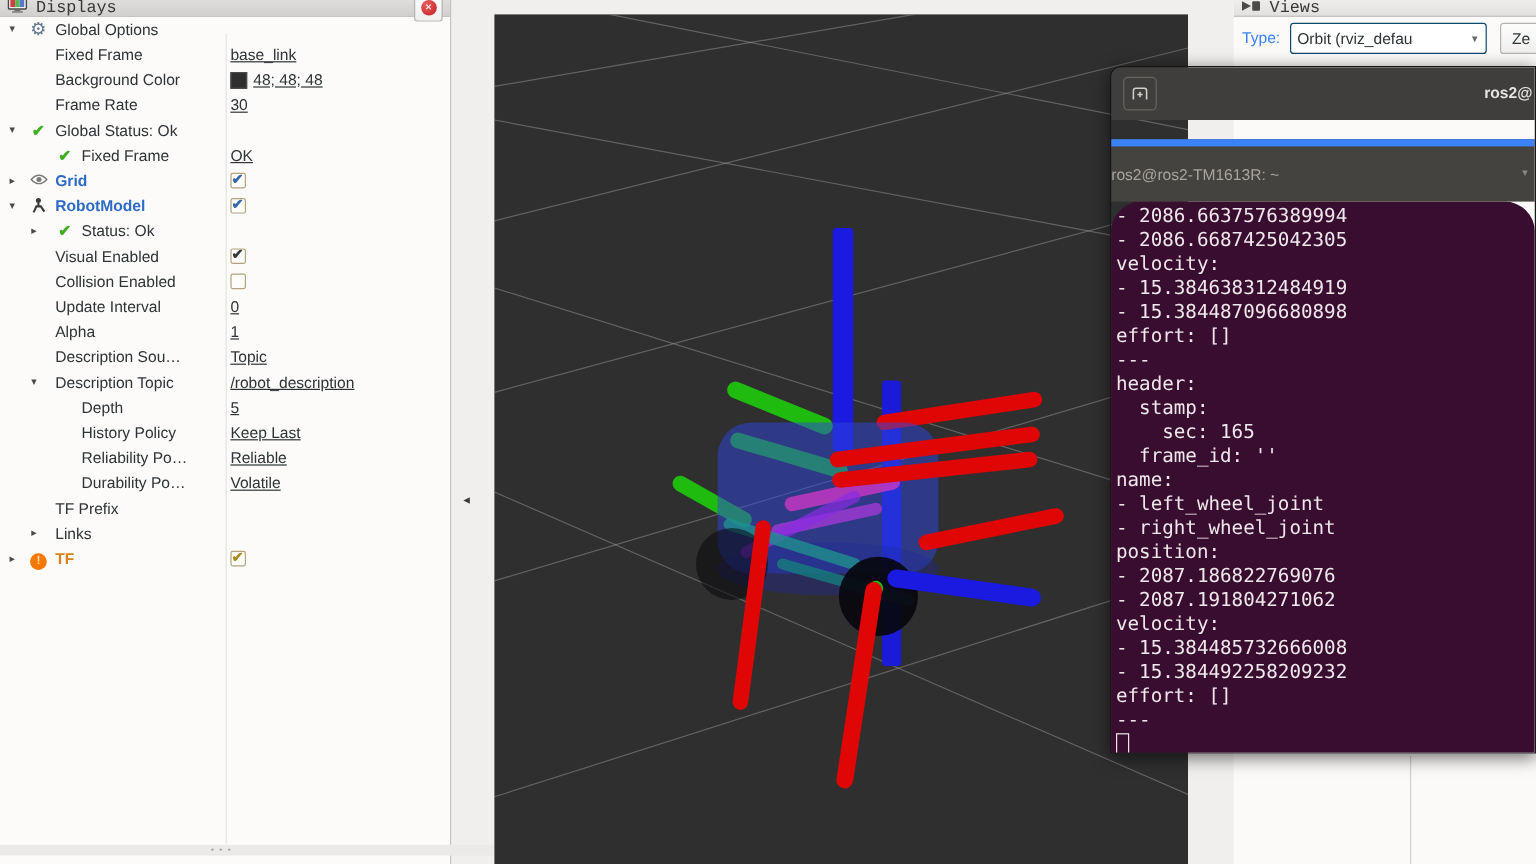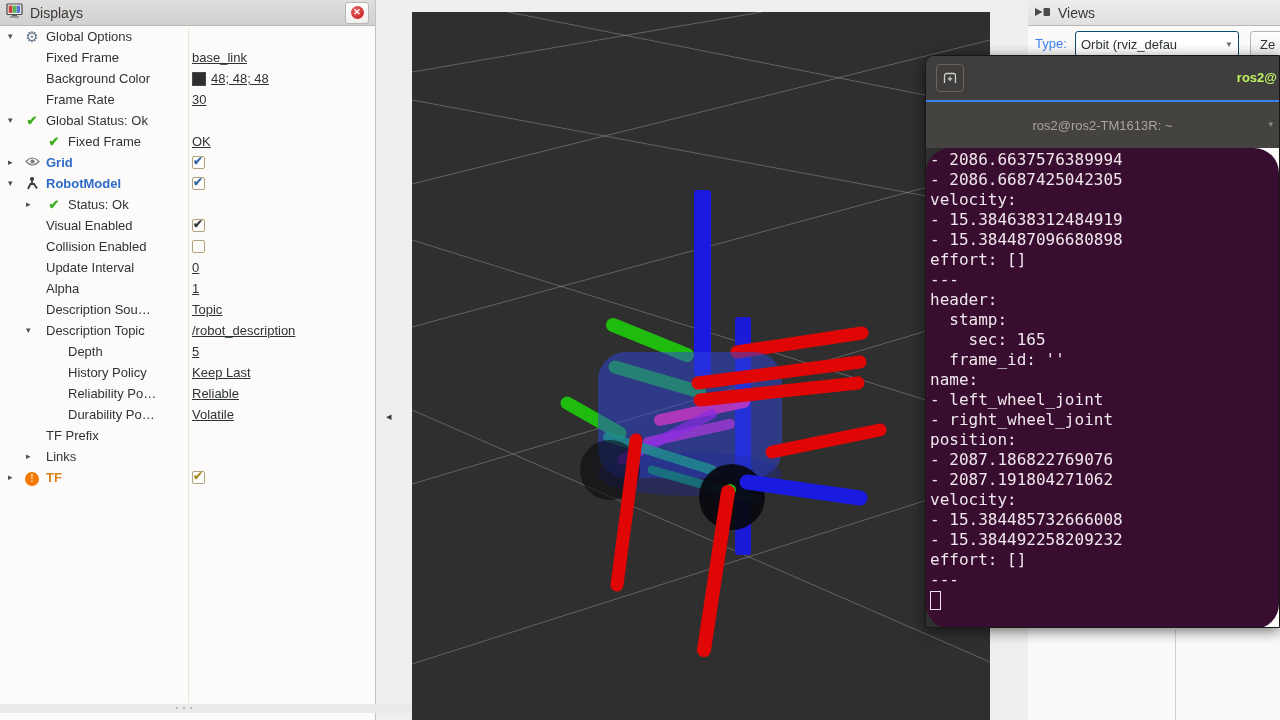--- a/index.html
+++ b/index.html
@@ -3,22 +3,22 @@
 <meta charset="utf-8">
 <style>
   html,body{margin:0;padding:0;background:#c8c6c4;}
   #stage{position:relative;width:1280px;height:720px;overflow:hidden;
          background:#f1efed;font-family:"Liberation Sans",sans-serif;
          -webkit-font-smoothing:antialiased;}
 
   
   #displays-panel{position:absolute;left:0;top:0;width:376px;height:704px;
     background:#fcfbfa;border-right:1px solid #c4c2c0;box-sizing:border-box;}
-  .panel-header{height:26px;background:linear-gradient(#e0dedc,#d2d0ce);
-    border-bottom:1px solid #b8b6b4;display:flex;align-items:center;padding:0 6px;box-sizing:border-box;}
+  .panel-header{height:14px;background:linear-gradient(#e0dedc,#d2d0ce);
+    border-bottom:1px solid #b8b6b4;display:flex;align-items:center;padding:0 6px;box-sizing:border-box;font-family:Liberation Mono, monospace;}
   .panel-title{font-size:14px;color:#3a3836;margin-left:7px;flex:1;}
   .close-btn{width:22px;height:20px;background:linear-gradient(#ffffff,#f0efee);
     border:1px solid #b9b7b5;border-radius:3px;display:flex;align-items:center;justify-content:center;cursor:pointer;}
   .close-ball{width:13px;height:13px;border-radius:50%;
     background:radial-gradient(circle at 35% 30%,#e86060,#c41c1c);
     color:#fff;font-size:9px;font-weight:bold;line-height:13px;text-align:center;}
   #tree{position:relative;}
   #colsep{position:absolute;left:188px;top:28px;height:675px;width:1px;background:#e6e4de;}
   .trow{position:relative;height:21px;font-size:13px;color:#2e3436;}
   .arrow{position:absolute;top:5px;font-size:9px;color:#4a4a4a;}
@@ -71,23 +71,23 @@
      font-size:13px;color:#2e3436;display:flex;align-items:center;padding:0 9px;cursor:pointer;}
   #views-bottom-divider{position:absolute;left:147px;top:630px;width:1px;height:90px;background:#d4d2d0;}
 
   
   #terminal{position:absolute;left:925px;top:55px;width:355px;height:573px;box-sizing:border-box;
      border:1px solid #171717;border-top-left-radius:9px;overflow:hidden;
      box-shadow:0 3px 14px rgba(0,0,0,.55);}
   #term-header{height:44px;background:#403e3c;position:relative;}
   #newtab-btn{position:absolute;left:10px;top:8px;width:28px;height:28px;box-sizing:border-box;
      border:1px solid #68645f;border-radius:4px;display:flex;align-items:center;justify-content:center;cursor:pointer;}
-  #term-window-title{position:absolute;right:2px;top:14px;font-size:13px;font-weight:bold;color:#bef264;white-space:nowrap;}
-  #term-tabbar{height:46px;background:#45433f;border-top:2px solid #3b82f6;position:relative;
-     display:flex;align-items:center;justify-content:center;}
+  #term-window-title{position:absolute;right:2px;top:14px;font-size:13px;font-weight:bold;color:#e5e5e5;white-space:nowrap;}
+  #term-tabbar{height:46px;background:#45433f;border-top:6px solid #3b82f6;position:relative;
+     display:flex;align-items:center;margin-top:16px;}
   #term-tab-title{font-size:13px;color:#a8a4a0;}
   #tab-caret{position:absolute;right:6px;top:17px;font-size:9px;color:#8a8884;}
   #term-body{height:481px;background:var(--terminal-bg);padding:2px 0 0 4px;box-sizing:border-box;cursor:text;border-radius:25px;}
   .tline{font-family:"DejaVu Sans Mono",monospace;font-size:16px;line-height:20px;
      color:#efe7ec;white-space:pre;}
   #term-cursor{width:9px;height:17px;border:1px solid #efe7ec;margin-top:1px;}
 </style>
 </head>
 <body>
 

